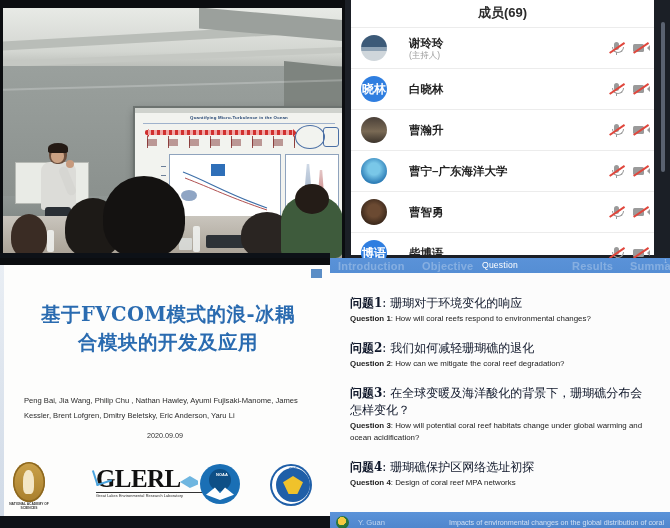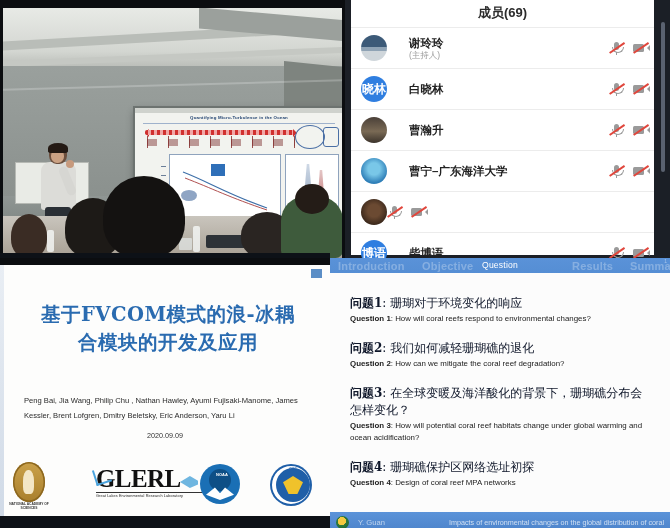--- a/index.html
+++ b/index.html
@@ -303,20 +303,23 @@
           </div>
           <div class="ic">
             <span class="cam"></span>
               <span class="slash"></span>
           </div>
         </div>
       </div>
 
       <div class="prow">
         <div class="avatar av-photo5"></div>
+        <div class="pname">
+          <b>曹智勇</b>
+        </div>
         <div class="picons">
           <div class="ic">
             <span class="mic-body"></span>
               <span class="mic-arc"></span>
               <span class="mic-stem"></span>
               <span class="slash"></span>
           </div>
           <div class="ic">
             <span class="cam"></span>
               <span class="slash"></span>

